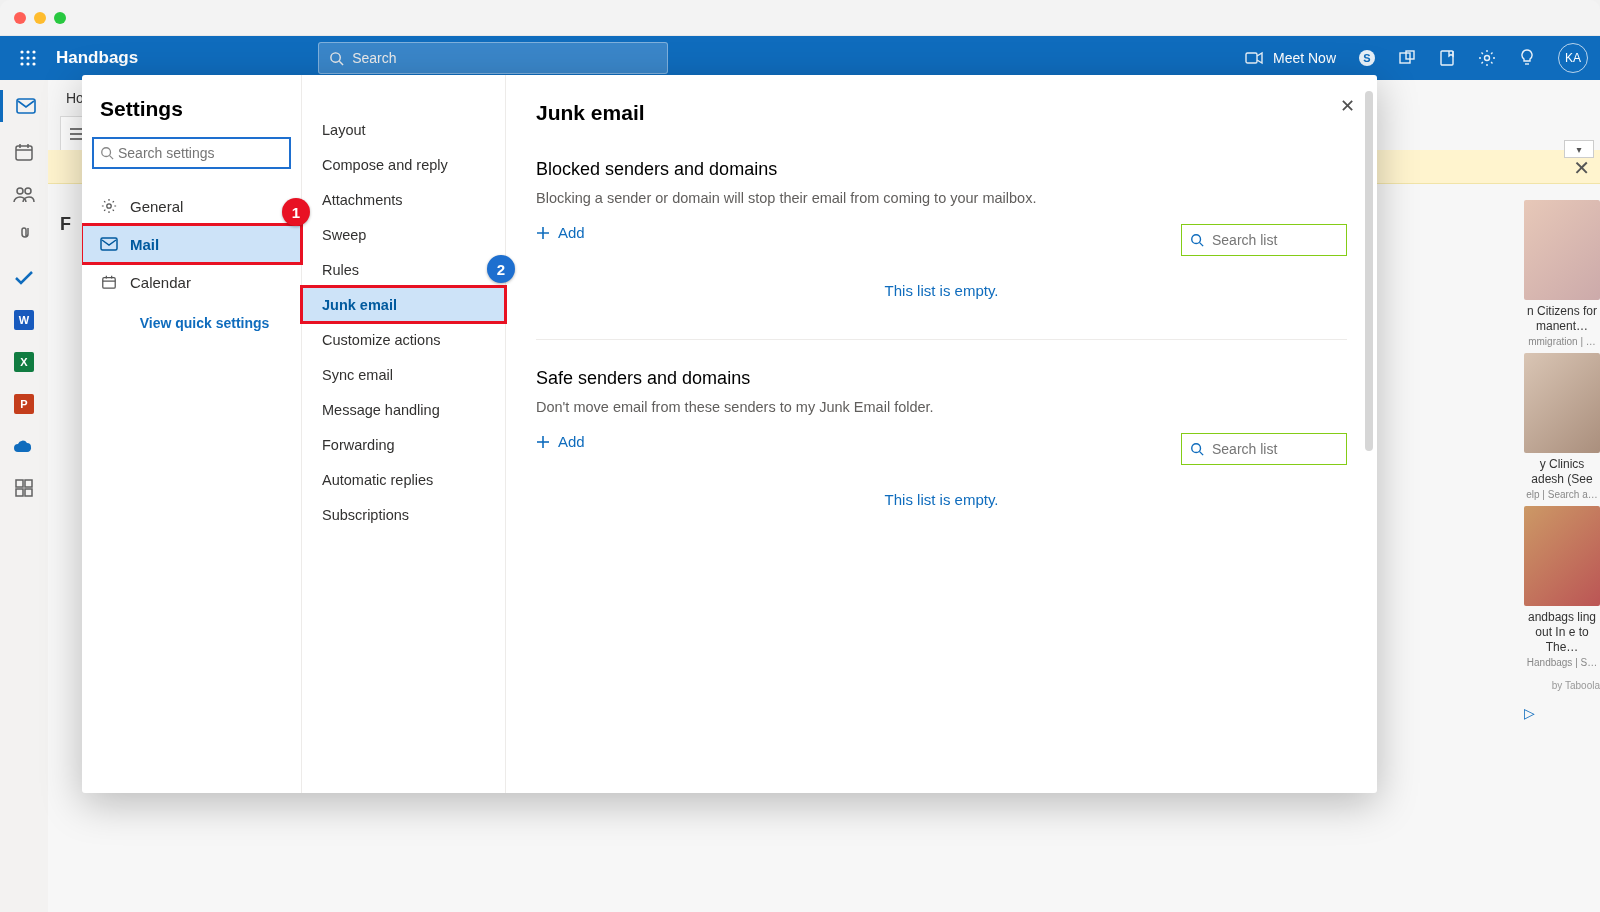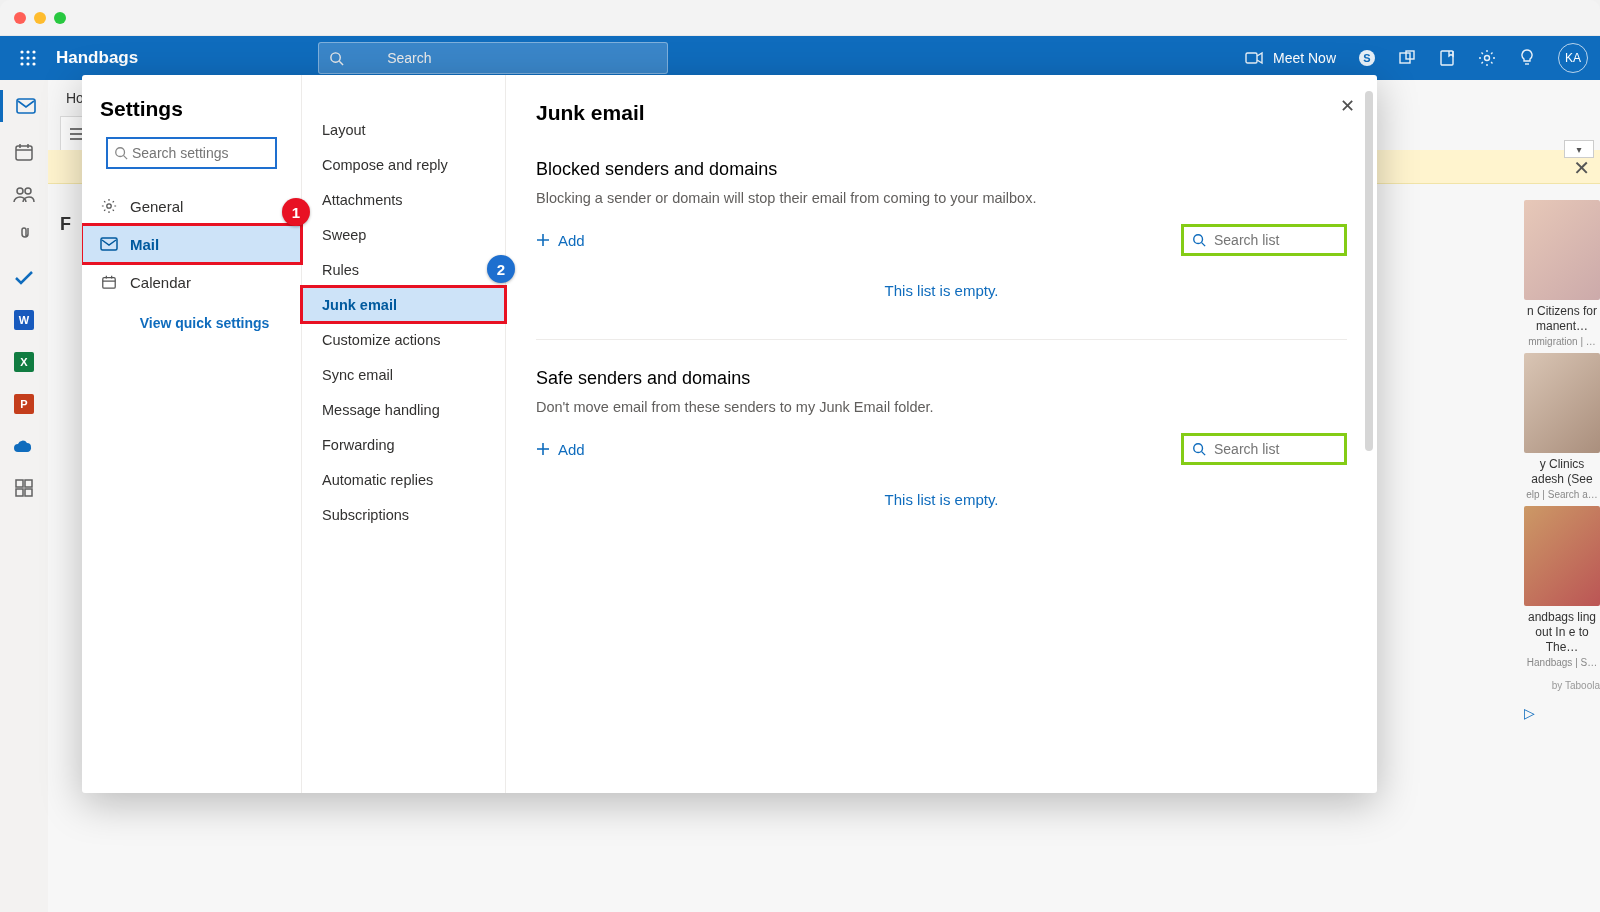--- a/index.html
+++ b/index.html
@@ -10,21 +10,21 @@
 .mac-dot { width: 12px; height: 12px; border-radius: 50%; }
 .mac-red { background: #ff5f57; }
 .mac-yellow { background: #febc2e; }
 .mac-green { background: #28c840; }
 
 
 .app-bar { height: 44px; background: #0f6cbd; display: flex; align-items: center; padding: 0 12px; color: #fff; }
 .app-waffle { width: 32px; height: 32px; display: flex; align-items: center; justify-content: center; margin-right: 12px; }
 .app-name { font-size: 17px; font-weight: 600; margin-right: 180px; }
 .search-wrap { width: 350px; height: 32px; background: rgba(255,255,255,.18); border: 1px solid rgba(255,255,255,.35); border-radius: 3px; display: flex; align-items: center; padding: 0 10px; gap: 8px; }
-.search-wrap input { background: transparent; border: none; outline: none; color: #e5e5e5; font-size: 14px; width: 100%; margin-left: 35px; }
+.search-wrap input { background: transparent; border: none; outline: none; color: #e5e5e5; font-size: 14px; width: 100%; }
 .search-wrap input::placeholder { color: #eaeaea; }
 .app-right { margin-left: auto; display: flex; align-items: center; gap: 22px; }
 .meet-now { display: flex; align-items: center; gap: 10px; font-size: 14px; }
 .hdr-icon { width: 18px; height: 18px; display: flex; align-items: center; justify-content: center; opacity:.9; }
 .avatar-circle { width: 30px; height: 30px; border-radius: 50%; border: 1px solid rgba(255,255,255,.7); display: flex; align-items: center; justify-content: center; font-size: 12px; color:#fff; }
 
 
 .left-rail { position: absolute; top: 80px; left: 0; width: 48px; height: calc(100% - 80px); background: #f3f2f1; display: flex; flex-direction: column; align-items: center; padding-top: 10px; gap: 18px; }
 .rail-icon { width: 24px; height: 24px; display: flex; align-items: center; justify-content: center; color: #616161; }
 .rail-active { border-left: 3px solid #0f6cbd; color: #0f6cbd; width:100%; padding-left:0; height:32px; align-items:center; justify-content:center; display:flex; }
@@ -41,41 +41,41 @@
 .ad-img { width:76px; height:100px; background:linear-gradient(135deg,#ccc,#999); border-radius:2px;}
 .ad-text { font-size:12px; line-height:1.25; margin-top:4px; color:#333;}
 .ad-meta { font-size:10px; color:#888; margin-top:2px;}
 .taboola { text-align:right; font-size:10px; color:#999; margin-top:6px;}
 .play-icon { color:#0f6cbd; margin-top:8px; font-size:14px;}
 
 
 .modal { position: absolute; top: 75px; left: 82px; width: 1295px; height: 718px; background: #fff; box-shadow: 0 10px 40px rgba(0,0,0,.25); display: flex; border-radius: 3px; overflow:hidden;}
 .modal-cat { width: 220px; border-right: 1px solid #edebe9; padding: 22px 0 0 0; }
 .settings-title { font-size: 21px; font-weight: 600; padding: 0 18px 16px; }
-.settings-search { margin: 0 24px 18px; height: 32px; border: 2px solid #1e6fcf; display:flex; align-items:center; padding:0 6px; gap:4px; }
+.settings-search { margin: 0 10px 18px; height: 32px; border: 2px solid #1e6fcf; display:flex; align-items:center; padding:0 6px; gap:4px; }
 .settings-search input { border:none; outline:none; font-size:14px; width:100%; }
 .cat-item { height: 38px; display: flex; align-items: center; gap: 12px; padding: 0 18px; font-size: 15px; color: #323130; cursor: pointer; position:relative;}
 .cat-item .ci-icon { width: 18px; color:#555; display:flex; justify-content:center;}
 .cat-item.active { background: #cde3f8; color: #005a9e; font-weight: 600; }
 .cat-item.active .ci-icon { color:#005a9e;}
 .highlight-box-1 { position:absolute; inset:-2px -2px -2px -2px; border:3px solid #e81123; pointer-events:none;}
 .quick-link { color: #0f6cbd; font-size: 14px; font-weight:600; padding: 14px 18px 0 44px; cursor:pointer;text-align:center;}
 
 .modal-sub { width: 204px; border-right: 1px solid #edebe9; padding-top: 37px; }
 .sub-item { height: 35px; display: flex; align-items: center; padding: 0 20px; font-size: 14.5px; color: #323130; cursor: pointer; position:relative;}
 .sub-item.active { background: #cde3f8; color: #005a9e; font-weight: 600; }
 .highlight-box-2 { position:absolute; inset:-2px -2px -2px -2px; border:3px solid #e81123; pointer-events:none;}
 
 .modal-main { flex: 1; padding: 26px 30px 20px 30px; position:relative; overflow:hidden;}
 .main-title { font-size: 21px; font-weight: 600; margin-bottom: 34px; }
 .section-head { font-size: 18px; font-weight: 400; margin-bottom: 10px; }
 .section-desc { font-size: 14.5px; color: #605e5c; margin-bottom: 18px; }
-.sec-tools { display:flex; align-items:center; justify-content:space-between;gap:30px; }
+.sec-tools { display:flex; align-items:flex-start; justify-content:space-between;gap:30px; }
 .add-link { color: #0f6cbd; font-size: 15px; display:flex; align-items:center; gap:8px; cursor:pointer;}
-.list-search { width: 166px; height: 32px; border:3px solid #84cc16; display:flex; align-items:center; padding:0 8px; gap:8px; font-size:14px;}
+.list-search { width: 166px; height: 32px; border:1px solid #84cc16; display:flex; align-items:center; padding:0 8px; gap:8px; font-size:14px;}
 .list-search input { border:none; outline:none; width:100%; font-size:14px; }
 .empty { text-align:center; color:#0f6cbd; font-size:15px; padding: 26px 0 40px;}
 .divider { height:1px; background:#edebe9; margin: 0 0 28px 0;}
 .scroll-ind { position:absolute; right:4px; top:16px; width:8px; height:360px; background:#d6d6d6; border-radius:4px;}
 .close-x { position:absolute; top:20px; right:22px; color:#505050; font-size:18px; cursor:pointer;}
 
 
 .badge { position:absolute; width:28px; height:28px; border-radius:50%; color:#fff; font-weight:700; font-size:15px; display:flex; align-items:center; justify-content:center; box-shadow:0 1px 3px rgba(0,0,0,.3);}
 .badge-1 { background:#e81123; top:198px; left:282px; }
 .badge-2 { background:#1e6fcf; top:255px; left:487px; }

